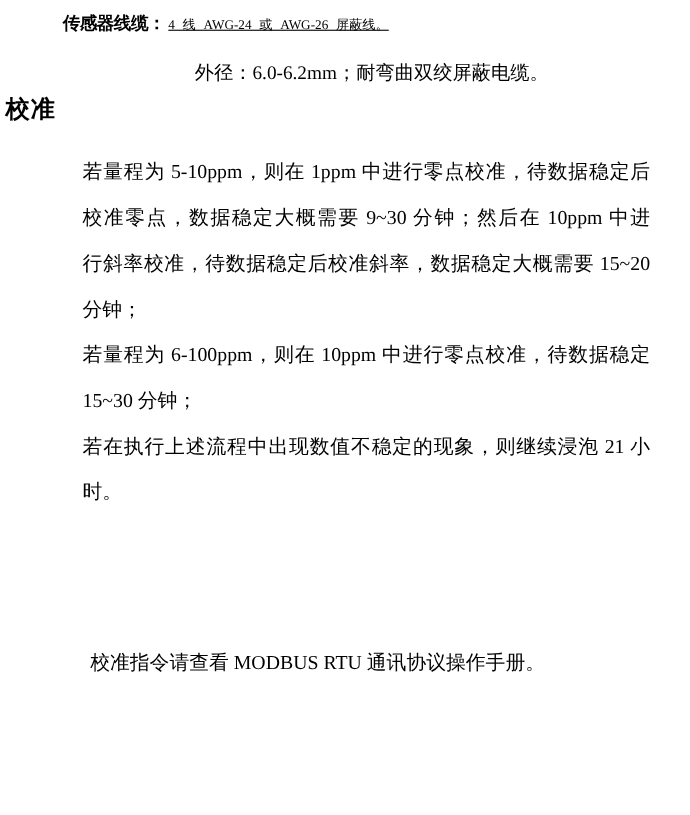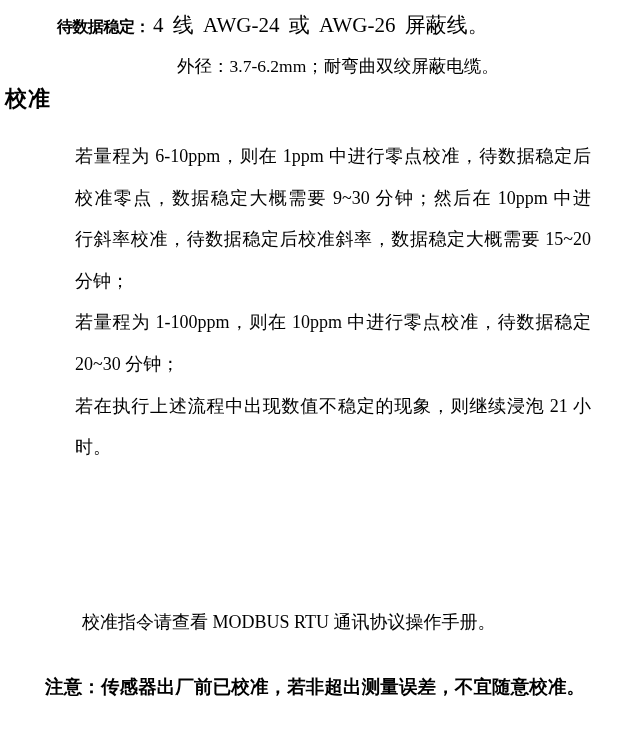--- a/index.html
+++ b/index.html
@@ -25,22 +25,23 @@
     white-space: nowrap;
   }
   .spec-label {
     font-family: "Liberation Sans", "DejaVu Sans", sans-serif;
     font-weight: bold;
     font-size: 16px;
     letter-spacing: -0.5px;
     margin-right: 3px;
   }
   .spec-value {
-    font-size: 21px;
+    font-size: 12px;
     word-spacing: 4px;
+    text-decoration: underline;
   }
   .spec-line2 {
     position: absolute;
     top: 54px;
     left: 177px;
     font-size: 17.5px;
     white-space: nowrap;
   }
   .section-heading {
     position: absolute;
@@ -63,21 +64,21 @@
     line-height: 41.6px;
     white-space: nowrap;
   }
   .body-text .line.jl {
     white-space: normal;
     text-align: justify;
     text-align-last: justify;
   }
   .modbus-line {
     position: absolute;
-    top: 609px;
+    top: 589px;
     left: 82px;
     font-size: 18px;
     line-height: 26px;
     white-space: nowrap;
   }
   .bottom-note {
     position: absolute;
     top: 672px;
     left: 45px;
     width: 540px;
@@ -88,36 +89,35 @@
     text-align: justify;
     text-align-last: justify;
   }
 </style>
 </head>
 <body>
 
 <div class="page">
 
   <div class="spec-line1">
-    <span class="spec-label">待数据稳定：</span>
+    <span class="spec-label">传感器线缆：</span>
     <span class="spec-value">4 线 AWG-24 或 AWG-26 屏蔽线。</span>
   </div>
 
-  <div class="spec-line2">外径：3.7-6.2mm；耐弯曲双绞屏蔽电缆。</div>
+  <div class="spec-line2">外径：6.0-6.2mm；耐弯曲双绞屏蔽电缆。</div>
 
   <div class="section-heading">校准</div>
 
   <div class="body-text">
-    <div class="line jl">若量程为 6-10ppm，则在 1ppm 中进行零点校准，待数据稳定后</div>
+    <div class="line jl">若量程为 5-10ppm，则在 1ppm 中进行零点校准，待数据稳定后</div>
     <div class="line jl">校准零点，数据稳定大概需要 9~30 分钟；然后在 10ppm 中进</div>
     <div class="line jl">行斜率校准，待数据稳定后校准斜率，数据稳定大概需要 15~20</div>
     <div class="line">分钟；</div>
-    <div class="line jl">若量程为 1-100ppm，则在 10ppm 中进行零点校准，待数据稳定</div>
-    <div class="line">20~30 分钟；</div>
+    <div class="line jl">若量程为 6-100ppm，则在 10ppm 中进行零点校准，待数据稳定</div>
+    <div class="line">15~30 分钟；</div>
     <div class="line jl">若在执行上述流程中出现数值不稳定的现象，则继续浸泡 21 小</div>
     <div class="line">时。</div>
   </div>
 
   <div class="modbus-line">校准指令请查看 MODBUS RTU 通讯协议操作手册。</div>
 
-  <div class="bottom-note">注意：传感器出厂前已校准，若非超出测量误差，不宜随意校准。</div>
 
 </div>
 
 </body></html>

